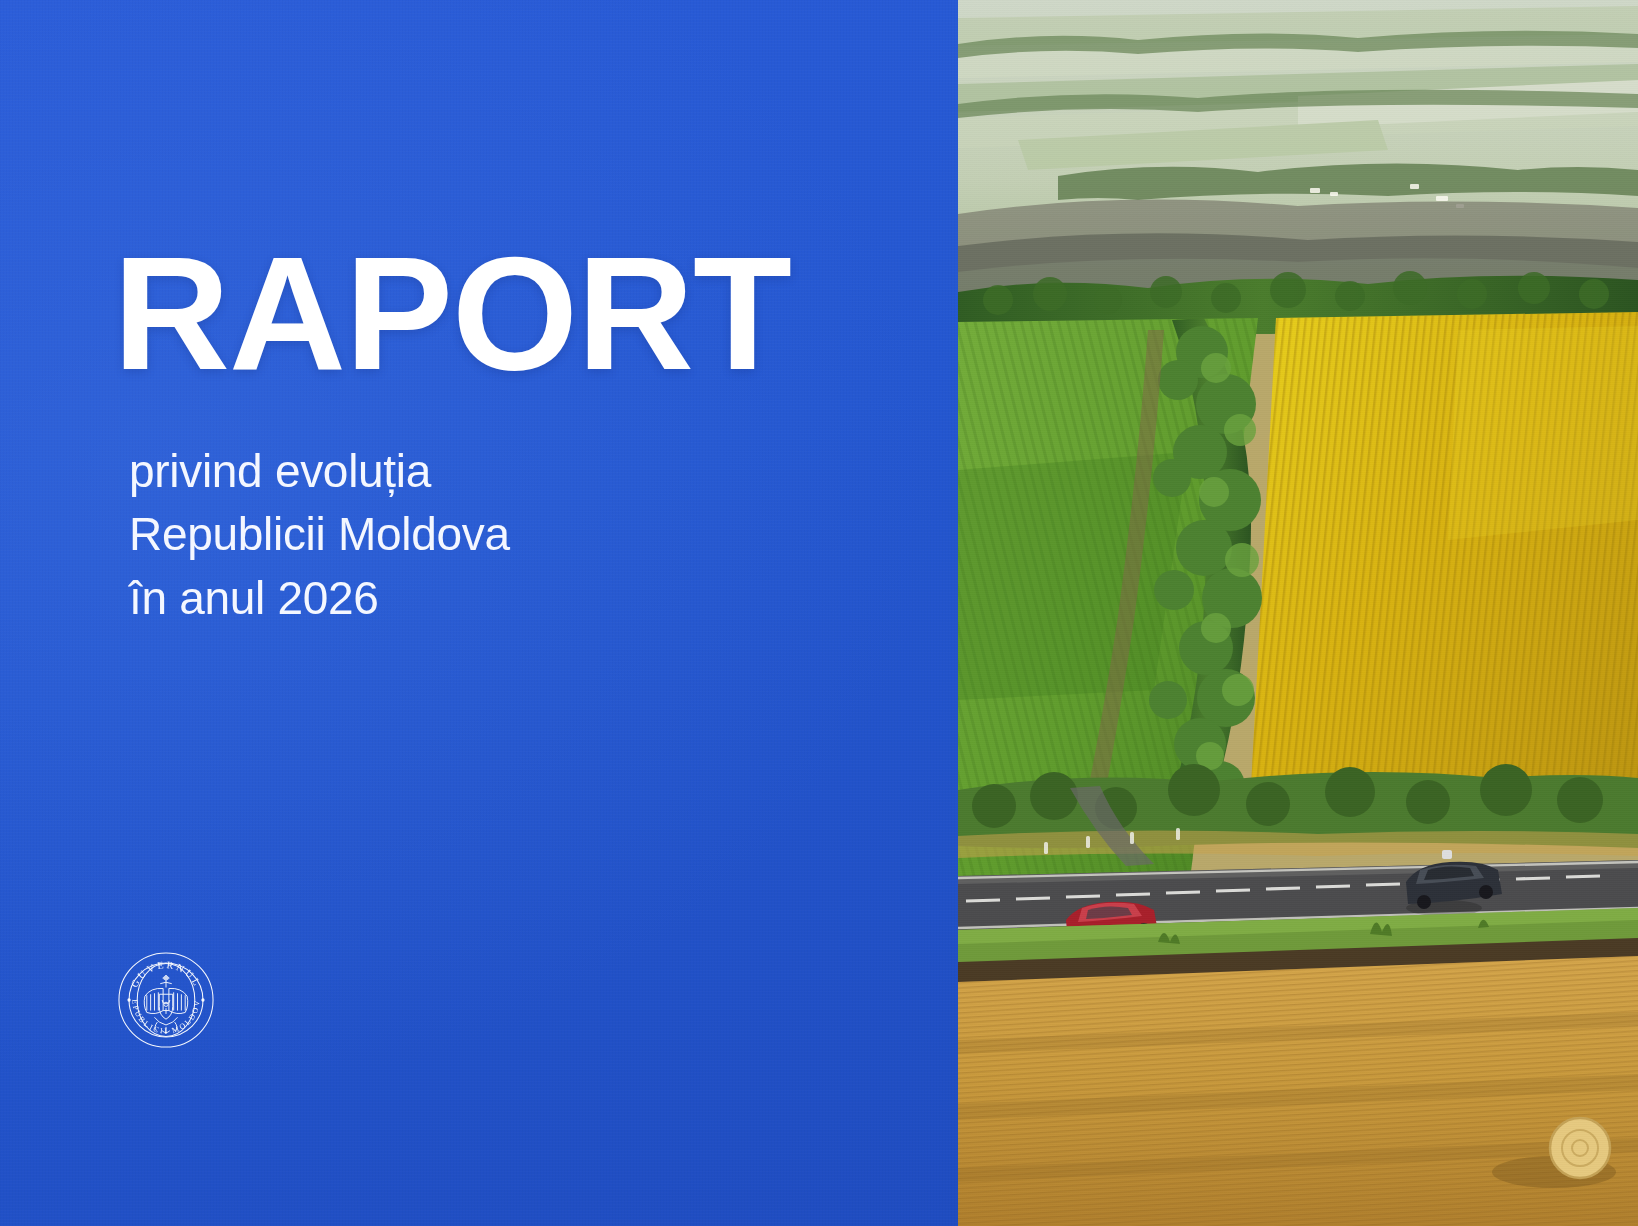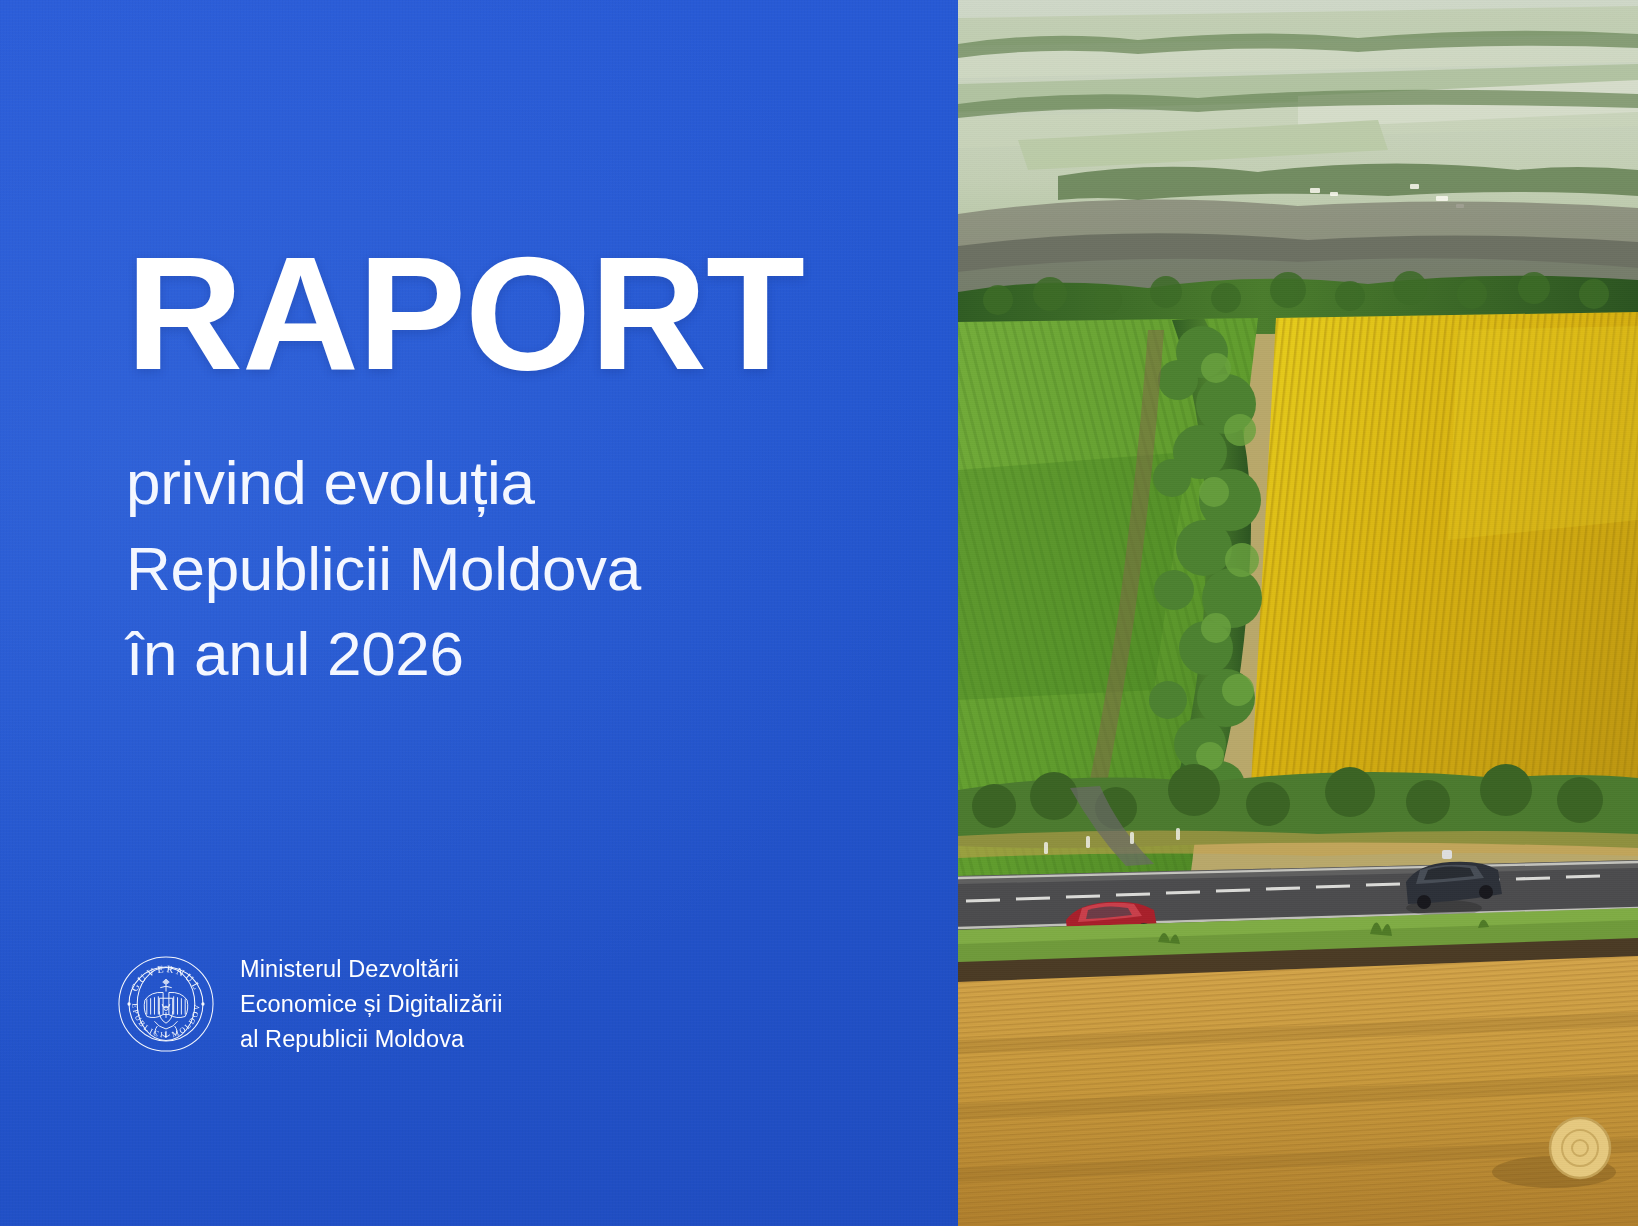--- a/index.html
+++ b/index.html
@@ -33,40 +33,41 @@
     background-image:
       repeating-linear-gradient(0deg, rgba(255,255,255,0.020) 0 1px, rgba(0,0,0,0) 1px 3px),
       repeating-linear-gradient(90deg, rgba(0,0,0,0.020) 0 1px, rgba(0,0,0,0) 1px 3px);
     opacity:.7;
     pointer-events:none;
   }
 
   
   #text-block{
     position:absolute;
-    left:126px; top:232px;
+    left:113px; top:232px;
     width:800px;
     z-index:4;
   }
   #main-title{
     font-size:162px;
     font-weight:700;
     line-height:1.0;
     color:#ffffff;
     letter-spacing:-1px;
     white-space:nowrap;
     text-shadow:0 3px 10px rgba(10,30,90,0.18);
   }
   #subtitle{
     margin-top:46px;
-    font-size:62px;
+    font-size:46px;
     font-weight:400;
     line-height:1.38;
     color:#f4f7ff;
     letter-spacing:-0.3px;
+    margin-left:16px;
   }
   #subtitle .ln{ display:block; white-space:nowrap; }
 
   
   #brand{
     position:absolute;
     left:118px; top:952px;
     display:flex;
     align-items:center;
     gap:26px;
@@ -366,20 +367,15 @@
         <path d="M43 44 h14 v13 q0 9 -7 13 q-7 -4 -7 -13 Z"></path>
         <path d="M46 50 a4 4 0 0 0 8 0"></path>
         <circle cx="50" cy="54.5" r="2.2"></circle>
         <path d="M50 58.5 v6 M47 61 h6"></path>
 
         <path d="M38 68 q4 6 12 8 q8 -2 12 -8"></path>
         <path d="M41 73 q-4 5 -1 9 M59 73 q4 5 1 9"></path>
         <path d="M50 78 v7 M46 82 q4 4 8 0"></path>
       </g>
     </svg>
-    <div id="brand-text">
-      <span class="ln">Ministerul Dezvoltării</span>
-      <span class="ln">Economice și Digitalizării</span>
-      <span class="ln">al Republicii Moldova</span>
-    </div>
   </div>
 
 </div>
 
 </body></html>

